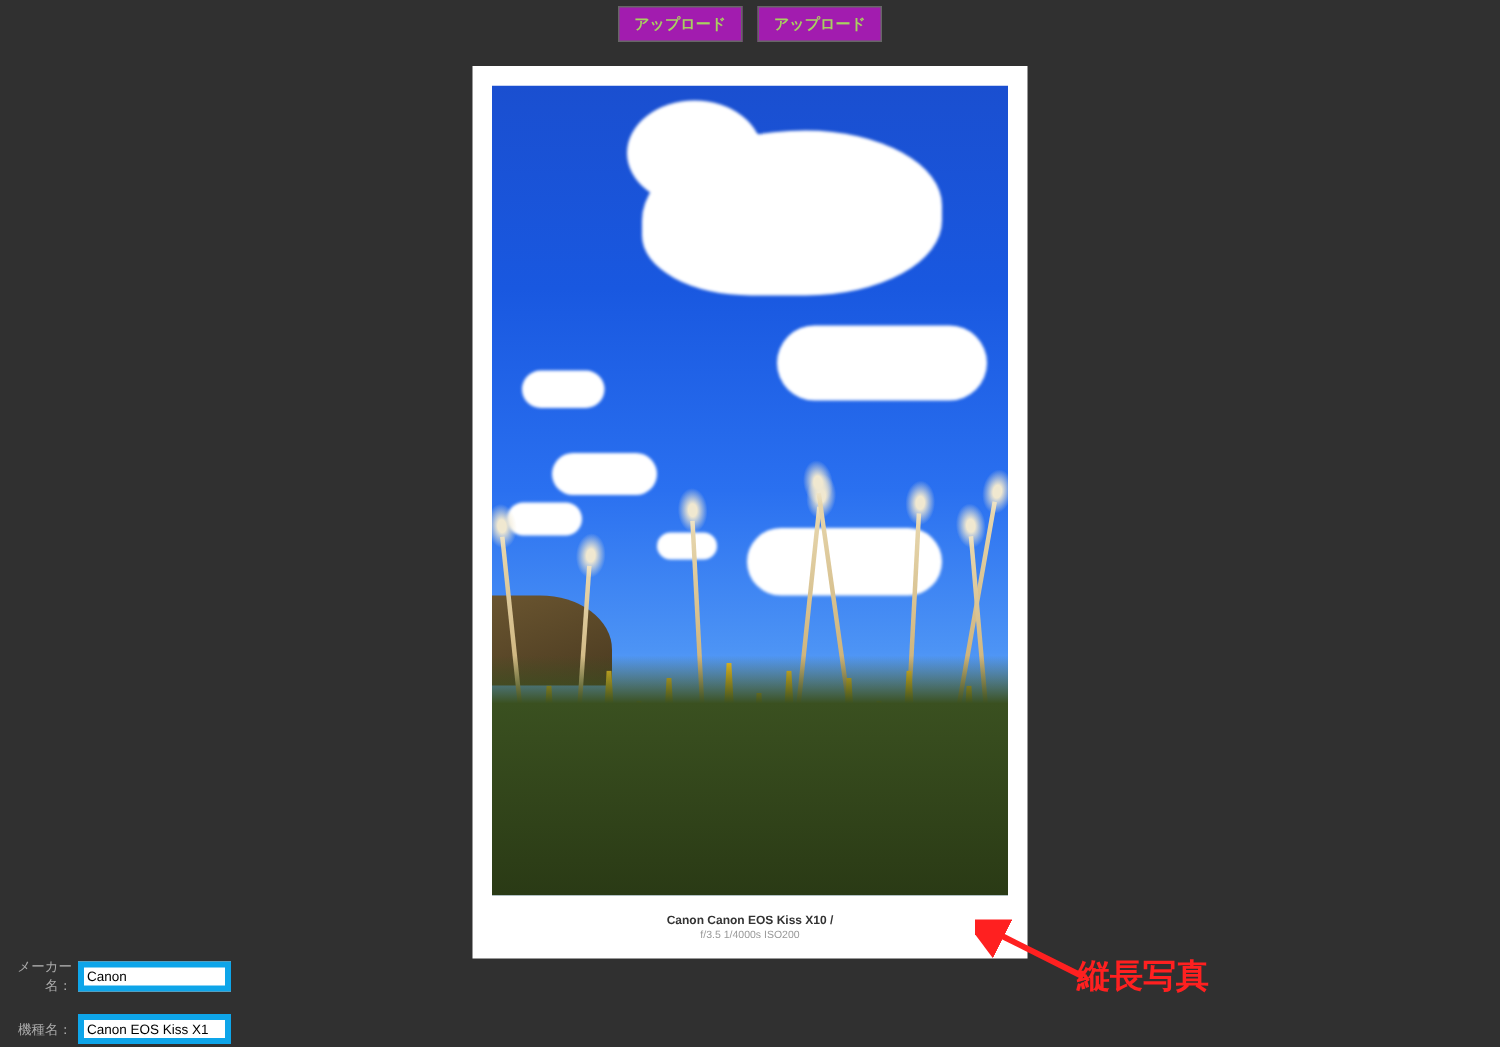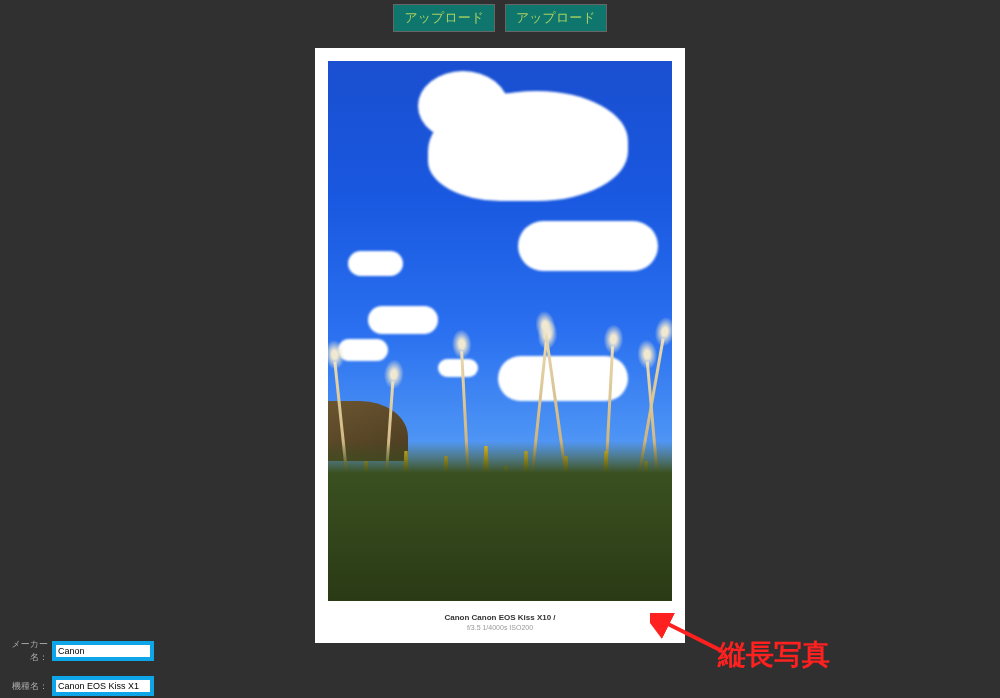--- a/index.html
+++ b/index.html
@@ -1,17 +1,17 @@
 <!DOCTYPE html>
 <html><head>
 <meta charset="utf-8">
 <style>
 html,body{margin:0;padding:0;width:1000px;height:698px;background:#303030;font-family:Arial,"Hiragino Sans","Meiryo",sans-serif;overflow:hidden}
 .top-buttons{display:flex;justify-content:center;gap:10px;padding-top:4px}
-.btn{background:#0f766e;border:1px solid #666;color:#a8d060;font-size:13px;font-weight:normal;padding:4px 10px;cursor:pointer}
+.btn{background:#a21caf;border:1px solid #666;color:#a8d060;font-size:10px;font-weight:bold;padding:4px 10px;cursor:pointer}
 .photo-frame{width:370px;margin:16px auto 0;background:#fff;padding:13px 13px 8px 13px;box-sizing:border-box}
 .photo{width:344px;height:540px;position:relative;overflow:hidden}
 .sky{position:absolute;inset:0;background:linear-gradient(180deg,#1a4fd0 0%,#1958e0 25%,#2a70f0 50%,#4d94f5 70%,#7db8f8 78%)}
 .cloud{position:absolute;background:#fff;border-radius:50%;filter:blur(1px)}
 .c1{width:200px;height:110px;top:30px;left:100px;border-radius:60% 50% 50% 40%}
 .c1b{width:90px;height:70px;top:10px;left:90px}
 .c2{width:140px;height:50px;top:160px;left:190px;border-radius:40px}
 .c3{width:70px;height:28px;top:245px;left:40px;border-radius:20px}
 .c4{width:50px;height:22px;top:278px;left:10px;border-radius:20px}
 .c5{width:40px;height:18px;top:298px;left:110px;border-radius:20px}
@@ -19,21 +19,21 @@
 .c7{width:55px;height:25px;top:190px;left:20px;border-radius:20px}
 .hill{position:absolute;bottom:140px;left:0;width:80px;height:60px;background:linear-gradient(160deg,#6a5530,#4a3a20);border-radius:0 60% 0 0}
 .field{position:absolute;bottom:0;left:0;right:0;height:160px;background:linear-gradient(180deg,rgba(60,80,30,0)0%,#3a5020 20%,#2a3a15 100%)}
 .grass-layer{position:absolute;bottom:0;left:0;right:0;height:220px}
 .plume{position:absolute;bottom:100px;width:3px;background:linear-gradient(180deg,#e8d8b0,#c0a060);transform-origin:bottom}
 .plume::before{content:"";position:absolute;top:-22px;left:-8px;width:20px;height:30px;background:radial-gradient(ellipse,#f0e8d0 20%,rgba(240,232,208,0)70%);border-radius:50%}
 .gold{position:absolute;bottom:10px;width:16px;height:110px;background:linear-gradient(180deg,#f0c020 0%,#e0a810 50%,#3a5020 90%);clip-path:polygon(40% 0,60% 0,70% 20%,65% 50%,75% 60%,60% 100%,40% 100%,30% 70%,35% 40%,30% 20%)}
 .caption{text-align:center;padding:12px 0 4px}
 .cap1{font-size:8px;font-weight:bold;color:#333}
 .cap2{font-size:7px;color:#999;margin-top:2px}
-.annotation{position:absolute;left:718px;top:636px;color:#ff2020;font-size:28px;font-weight:bold;font-family:"Hiragino Sans","Meiryo",sans-serif}
+.annotation{position:absolute;left:718px;top:636px;color:#ff2020;font-size:22px;font-weight:bold;font-family:"Hiragino Sans","Meiryo",sans-serif}
 .arrow{position:absolute;left:650px;top:613px;pointer-events:none}
 .form-area{position:absolute;left:0;right:0;bottom:2px;display:flex;flex-direction:column;align-items:flex-start;gap:12px}
 .form-row{display:flex;align-items:center;gap:4px}
 .form-label{color:#aaa;font-size:9px;width:48px;text-align:right}
 .form-input{width:90px;font-size:9px;padding:0 2px;border:4px solid #0ea5e9;background:#fff;height:12px}
 </style>
 </head>
 <body>
 
 <div class="top-buttons">

